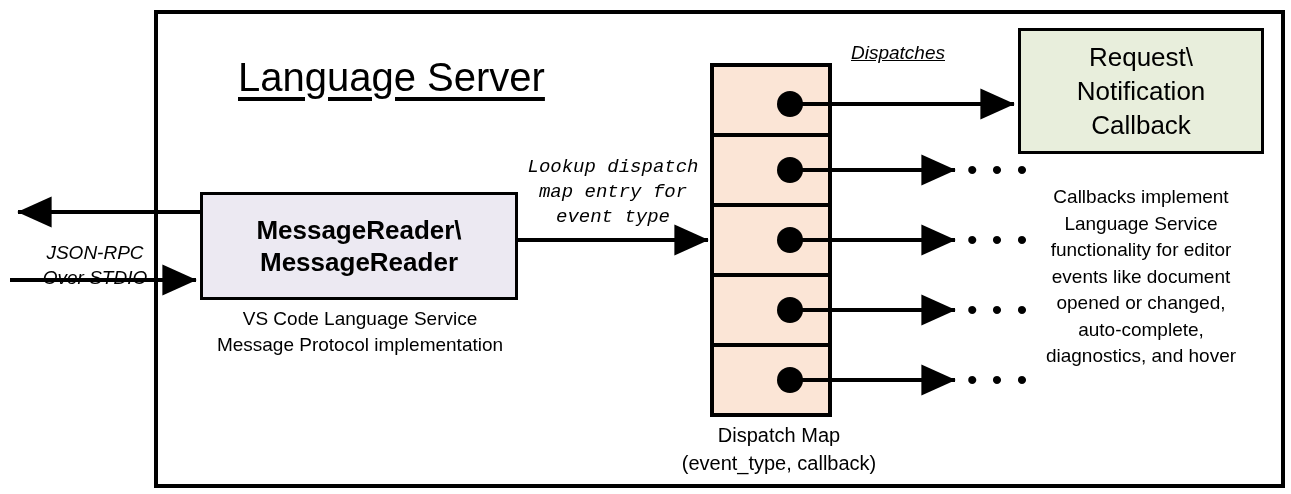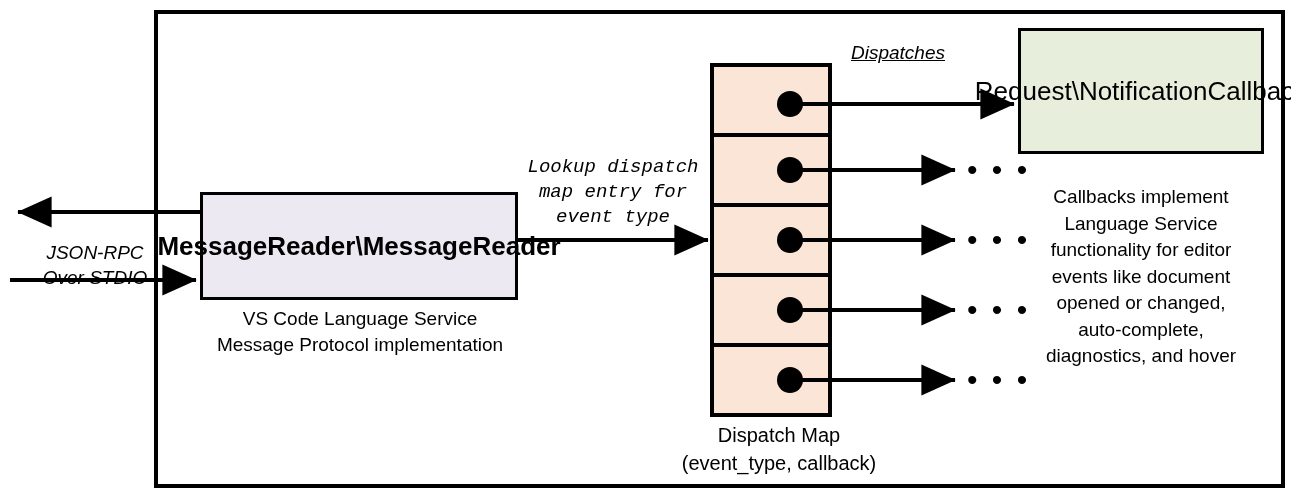--- a/index.html
+++ b/index.html
@@ -7,21 +7,21 @@
     width:1291px;height:494px;
     font-family:"Liberation Sans", sans-serif;
     color:#000000;
     position:relative;
     overflow:hidden;
   }
   #stage{position:absolute;left:0;top:0;width:1291px;height:494px;}
   svg.layer{position:absolute;left:0;top:0;width:1291px;height:494px;}
 
   .box{position:absolute;box-sizing:border-box;border:3px solid #000;
-       display:flex;flex-direction:row;align-items:center;justify-content:center;}
+       display:flex;flex-direction:column;align-items:center;justify-content:center;}
 
   
   #reader-box{left:200px;top:192px;width:318px;height:108px;background:#ece9f2;font-weight:bold;}
   #reader-box .line{font-size:26px;line-height:32px;white-space:nowrap;}
 
   #reader-caption{position:absolute;left:175px;top:306px;width:370px;text-align:center;
                   font-size:19px;line-height:26px;}
 
   
   #callback-box{left:1018px;top:28px;width:246px;height:126px;background:#e8eedc;}
@@ -82,20 +82,21 @@
     <circle cx="790" cy="310" r="13" fill="#000"></circle>
     <circle cx="790" cy="380" r="13" fill="#000"></circle>
 
     <line x1="790" y1="104" x2="1014" y2="104" stroke="#000" stroke-width="4" marker-end="url(#ah)"></line>
     <line x1="790" y1="170" x2="955" y2="170" stroke="#000" stroke-width="4" marker-end="url(#ah)"></line>
     <line x1="790" y1="240" x2="955" y2="240" stroke="#000" stroke-width="4" marker-end="url(#ah)"></line>
     <line x1="790" y1="310" x2="955" y2="310" stroke="#000" stroke-width="4" marker-end="url(#ah)"></line>
     <line x1="790" y1="380" x2="955" y2="380" stroke="#000" stroke-width="4" marker-end="url(#ah)"></line>
   </svg>
 
+  <div id="title">Language Server</div>
 
   <div class="box" id="reader-box">
     <div class="line">MessageReader\</div>
     <div class="line">MessageReader</div>
   </div>
   <div id="reader-caption">
     <div>VS Code Language Service</div>
     <div>Message Protocol implementation</div>
   </div>
 

